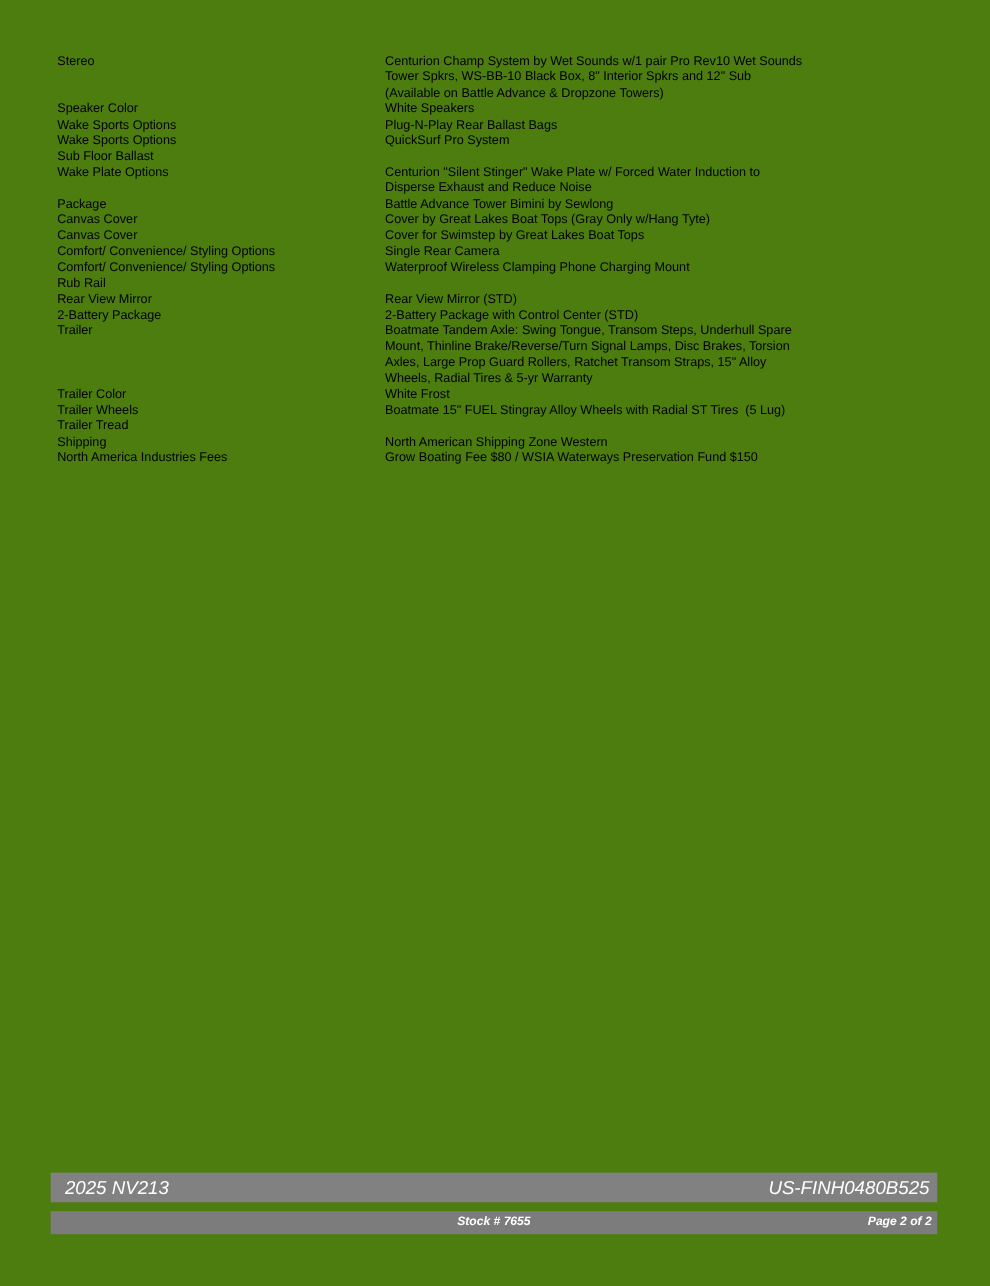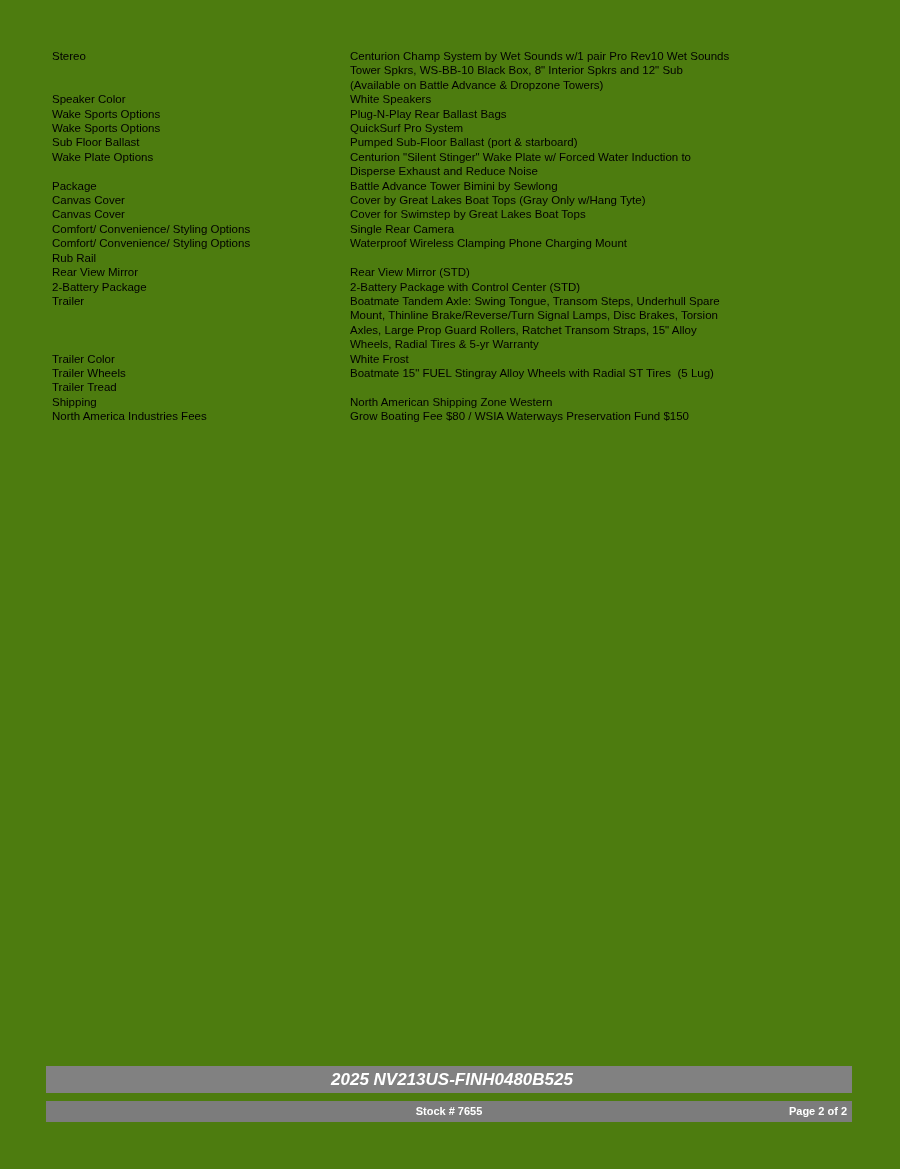--- a/index.html
+++ b/index.html
@@ -41,23 +41,23 @@
   .footer-bar-1 {
     position: absolute;
     left: 46px;
     top: 1066px;
     width: 806px;
     height: 27px;
     background: #818181;
     color: #ffffff;
     display: flex;
     align-items: center;
-    justify-content: center;
+    justify-content: space-between;
     font-size: 17px;
-    font-weight: bold;
+    font-weight: normal;
     font-style: italic;
     padding: 0 7px 0 13px;
   }
   .footer-bar-2 {
     position: absolute;
     left: 46px;
     top: 1101px;
     width: 806px;
     height: 21px;
     background: #7c7c7c;
@@ -106,21 +106,20 @@
       <div class="spec-value">Plug-N-Play Rear Ballast Bags</div>
     </div>
 
     <div class="spec-row">
       <div class="spec-label">Wake Sports Options</div>
       <div class="spec-value">QuickSurf Pro System</div>
     </div>
 
     <div class="spec-row">
       <div class="spec-label">Sub Floor Ballast</div>
-      <div class="spec-value">Pumped Sub-Floor Ballast (port &amp; starboard)</div>
     </div>
 
     <div class="spec-row">
       <div class="spec-label">Wake Plate Options</div>
       <div class="spec-value">Centurion "Silent Stinger" Wake Plate w/ Forced Water Induction to
 Disperse Exhaust and Reduce Noise</div>
     </div>
 
     <div class="spec-row">
       <div class="spec-label">Package</div>
@@ -192,18 +191,18 @@
       <div class="spec-label">North America Industries Fees</div>
       <div class="spec-value">Grow Boating Fee $80 / WSIA Waterways Preservation Fund $150</div>
     </div>
   </div>
 
   <div class="footer-bar-1" style="background: rgb(129, 129, 129);">
     <span>2025 NV213</span>
     <span>US-FINH0480B525</span>
   </div>
 
-  <div class="footer-bar-2" style="background: rgb(124, 124, 124);">
+  <div class="footer-bar-2" style="background: rgb(124, 124, 124); font-style: italic;">
     <span class="stock">Stock # 7655</span>
     <span class="pagenum">Page 2 of 2</span>
   </div>
 
 </div>
 
 </body></html>

